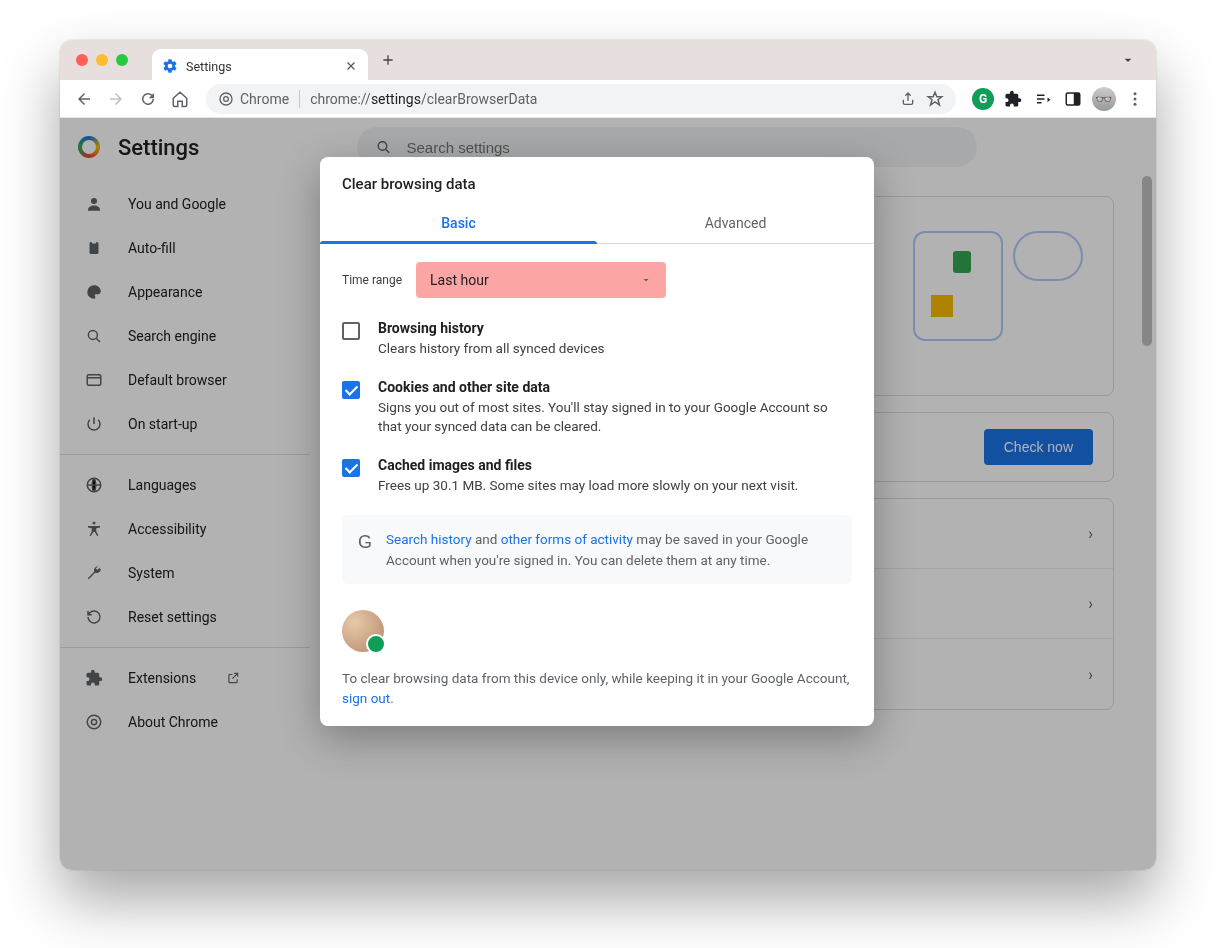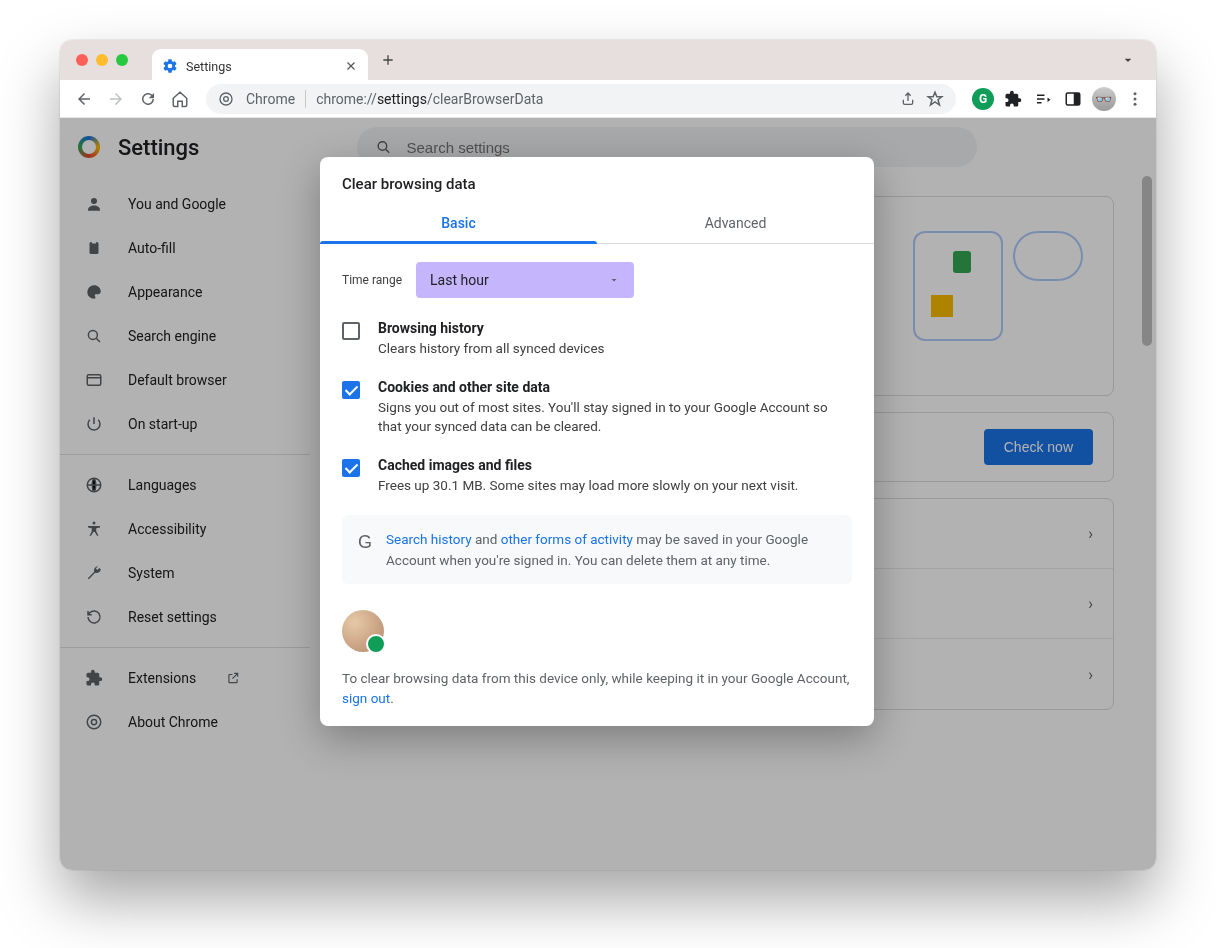--- a/index.html
+++ b/index.html
@@ -65,21 +65,21 @@
   .omnibox {
     flex:1; height:30px;
     background:#f1f3f4;
     border-radius:15px;
     display:flex; align-items:center;
     padding:0 12px; gap:10px;
     margin:0 8px;
     font-size:14px;
     color:#202124;
   }
-  .omnibox .chrome-chip { display:flex;align-items:center;gap:12px;color:#5f6368; }
+  .omnibox .chrome-chip { display:flex;align-items:center;gap:6px;color:#5f6368; }
   .omnibox .divider { width:1px;height:18px;background:#c7c7c7; }
   .omnibox .url { color:#5f6368; }
   .omnibox .url .path { color:#202124; }
   .omnibox .spacer { flex:1; }
   .tool-icons { display:flex; align-items:center; gap:8px; margin-left:4px; }
   .ticon { width:22px; height:22px; display:flex;align-items:center;justify-content:center;color:#5f6368; }
   .ticon.green-circle { background:#0f9d58;border-radius:50%;color:#fff;font-size:12px;font-weight:bold; }
   .avatar-icon { width:24px;height:24px;border-radius:50%;background:linear-gradient(#ccc,#999);display:flex;align-items:center;justify-content:center;font-size:14px; }
 
   
@@ -201,22 +201,22 @@
     position:relative;
   }
   .dialog-tabs .dtab.active { color:#1a73e8; font-weight:500; }
   .dialog-tabs .dtab.active::after{
     content:""; position:absolute; left:0;right:0;bottom:-1px;height:3px;background:#1a73e8;border-radius:3px 3px 0 0;
   }
   .dialog-body { padding:18px 22px 8px; }
   .time-row { display:flex; align-items:center; gap:14px; margin-bottom:22px;}
   .time-row label { font-size:12px; color:#404040; }
   .time-select {
-    background:#c4b5fd; border:none; border-radius:4px;
-    padding:10px 14px; font-size:14px; width:218px;
+    background:#fca5a5; border:none; border-radius:4px;
+    padding:10px 14px; font-size:14px; width:250px;
     display:flex; justify-content:space-between; align-items:center;
     color:#202124;
   }
   .cb-row { display:flex; gap:18px; margin-bottom:20px; align-items:flex-start;}
   .cb {
     width:18px; height:18px; border:2px solid #5f6368; border-radius:2px;
     margin-top:2px; flex-shrink:0; position:relative;
   }
   .cb.checked { background:#1a73e8; border-color:#1a73e8; }
   .cb.checked::after{

